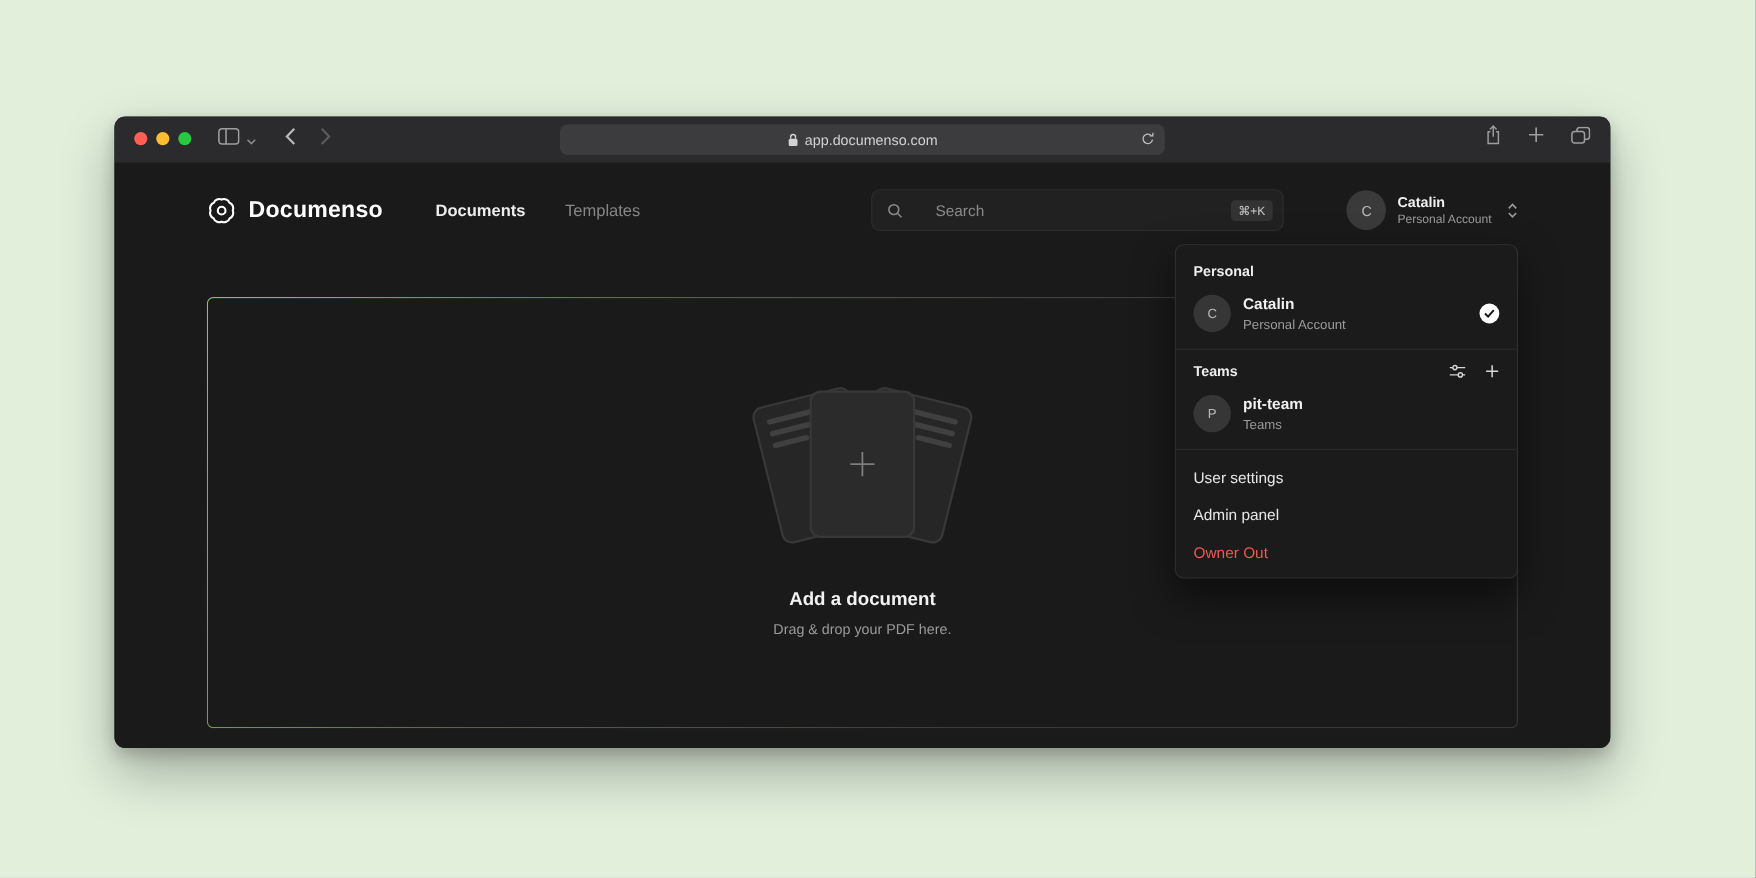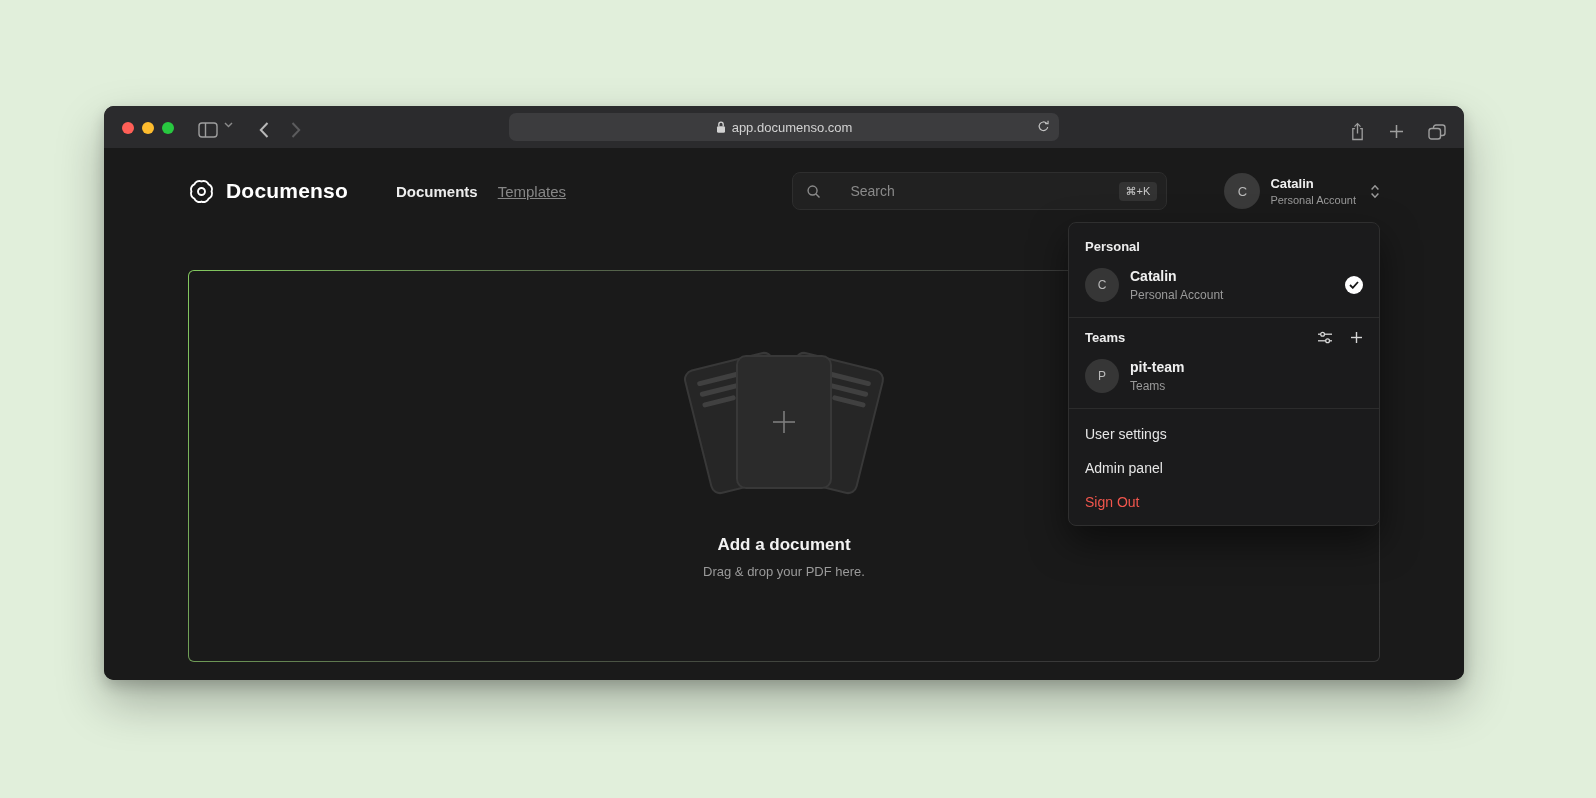--- a/index.html
+++ b/index.html
@@ -15,44 +15,44 @@
   }
   *{box-sizing:border-box;margin:0;padding:0;}
   html,body{width:1596px;height:798px;}
   body{font-family:"Liberation Sans",sans-serif;}
   .desktop{position:relative;width:1596px;height:798px;background:var(--page-bg);overflow:hidden;}
 
   
   .window{position:absolute;left:104px;top:106px;width:1360px;height:574px;border-radius:10px;
     overflow:hidden;background:var(--window-bg);
     box-shadow:0 22px 48px rgba(0,0,0,.28),0 6px 14px rgba(0,0,0,.18);}
-  .titlebar{position:relative;height:42px;background:var(--titlebar-bg);display:flex;align-items:flex-start;padding:16px 18px;}
+  .titlebar{position:relative;height:42px;background:var(--titlebar-bg);display:flex;align-items:flex-end;padding:16px 18px;}
   .traffic{display:flex;gap:8px;margin-right:18px;}
   .tl{width:12px;height:12px;border-radius:50%;display:inline-block;cursor:pointer;}
   .tl.red{background:#ff5f57;}.tl.yellow{background:#febc2e;}.tl.green{background:#28c840;}
   .tb-ic{color:#9e9e9e;display:flex;align-items:center;justify-content:center;cursor:pointer;}
   .tb-sidebar{margin-left:6px;}
   .tb-chev{margin-left:6px;color:#8a8a8a;}
   .tb-back{margin-left:26px;color:#b8b8b8;}
   .tb-fwd{margin-left:22px;color:#5b5b5d;}
   .urlbar{position:absolute;left:50%;top:7px;transform:translateX(-50%);width:550px;height:28px;
     background:var(--urlbar-bg);border-radius:7px;display:flex;align-items:center;justify-content:center;
     gap:6px;color:#d2d2d2;font-size:13px;cursor:text;}
   .urlbar .refresh{position:absolute;right:9px;top:6px;color:#c2c2c2;}
   .tb-right{margin-left:auto;display:flex;align-items:center;gap:24px;color:#b0b0b0;}
 
   
   .app{position:relative;height:532px;background:var(--window-bg);}
   .app-header{display:flex;align-items:center;height:86px;padding:0 84px;justify-content:space-between;}
   .brand{display:flex;align-items:center;gap:11px;cursor:pointer;}
   .brand-name{color:#fff;font-size:21px;font-weight:700;letter-spacing:.2px;}
-  .nav{display:flex;gap:20px;margin-left:48px;}
+  .nav{display:flex;gap:36px;margin-left:48px;}
   .nav a{font-size:15px;text-decoration:none;cursor:pointer;}
   .nav .active{color:#ededed;font-weight:600;}
-  .nav .inactive{color:#868686;font-weight:500;text-decoration:underline;}
+  .nav .inactive{color:#868686;font-weight:500;}
   .searchbox{margin-left:auto;width:375px;height:38px;background:#212121;border:1px solid #2e2e2e;
     border-radius:8px;display:flex;align-items:center;gap:9px;padding:0 9px 0 13px;color:#8a8a8a;}
   .searchbox input{flex:1;background:transparent;border:none;outline:none;color:#ddd;font-size:14px;
     font-family:"Liberation Sans",sans-serif;margin-left:20px;}
   .searchbox input::placeholder{color:#8a8a8a;}
   .kbd{background:#333;border-radius:4px;padding:3px 7px;font-size:11px;color:#c9c9c9;white-space:nowrap;}
   .account{margin-left:57px;display:flex;align-items:center;gap:10px;cursor:pointer;}
   .avatar{width:36px;height:36px;border-radius:50%;background:#3a3a3a;color:#b9b9b9;font-size:13px;
     display:flex;align-items:center;justify-content:center;flex:0 0 auto;}
   .acct-name{font-size:13px;font-weight:700;color:#f0f0f0;line-height:1.2;}
@@ -291,18 +291,18 @@
           <span>
             <div class="m-name">pit-team</div>
             <div class="m-sub">Teams</div>
           </span>
         </div>
 
         <div class="menu-divider"></div>
 
         <div class="menu-item">User settings</div>
         <div class="menu-item">Admin panel</div>
-        <div class="menu-item danger">Sign Out</div>
+        <div class="menu-item danger">Owner Out</div>
       </div>
 
     </div>
   </div>
 </div>
 
 </body></html>

